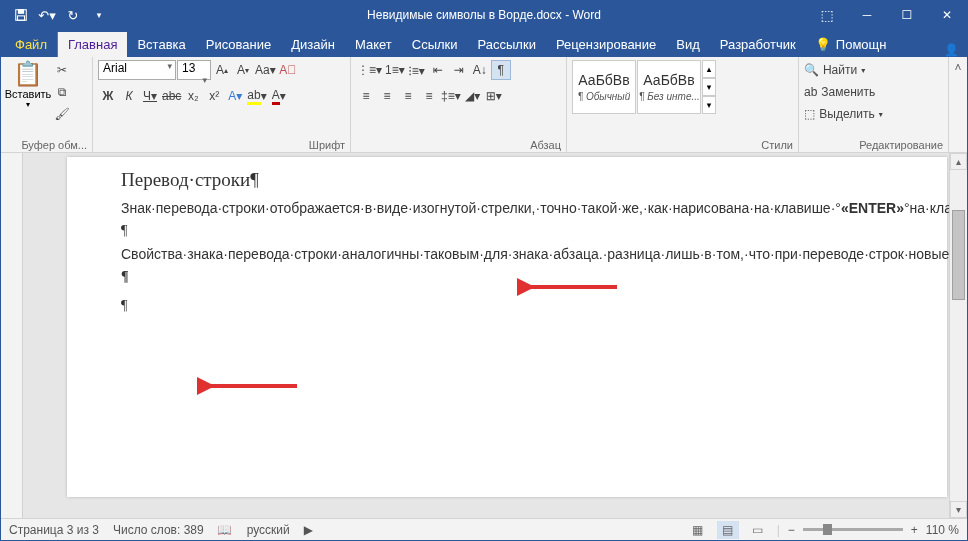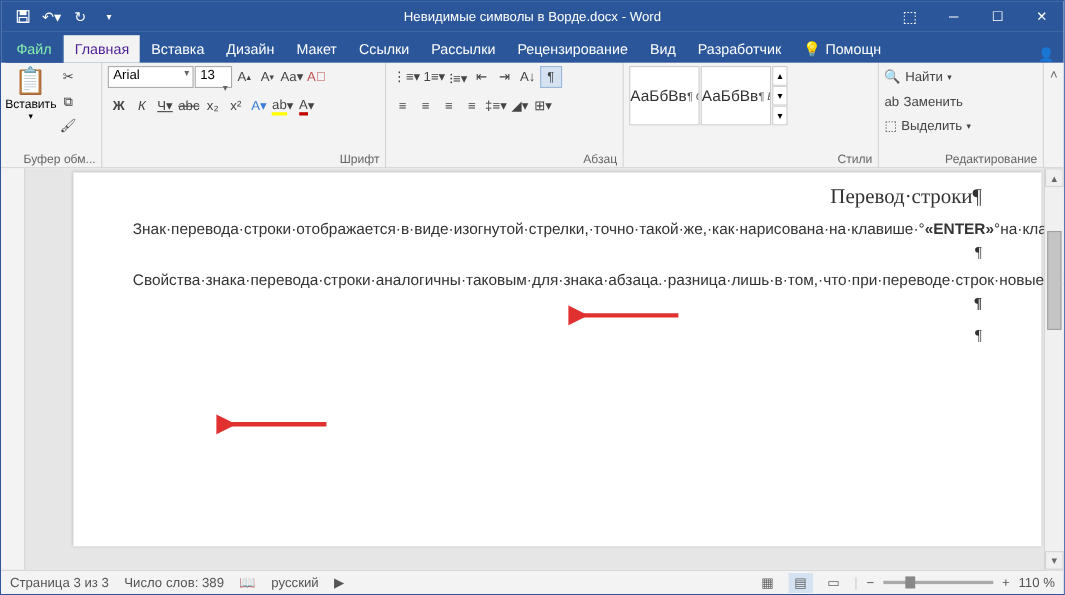--- a/index.html
+++ b/index.html
@@ -6,52 +6,52 @@
 body { font-family: "Segoe UI", Tahoma, sans-serif; font-size: 12px; background: #fff; width: 968px; height: 541px; overflow: hidden; border: 1px solid #2b579a; position: relative; }
 .titlebar { background: #2b579a; height: 28px; display: flex; align-items: center; color: #fff; position: relative; }
 .qat { display: flex; align-items: center; gap: 2px; padding-left: 8px; }
 .qat-btn { width: 24px; height: 24px; display: flex; align-items: center; justify-content: center; color: #fff; font-size: 13px; }
 .title { position: absolute; left: 50%; transform: translateX(-50%); font-size: 12px; }
 .winctrls { margin-left: auto; display: flex; }
 .winbtn { width: 40px; height: 28px; display: flex; align-items: center; justify-content: center; color: #fff; font-size: 12px; }
 .ribbon-tabs { background: #2b579a; height: 28px; display: flex; align-items: flex-end; padding-left: 4px; position: relative; }
 .tab { padding: 5px 10px; color: #fff; font-size: 13px; cursor: pointer; }
 .tab.active { background: #f3f3f3; color: #4c1d95; }
-.tab.file { background: #2b579a; color: #86efac; border-right: 1px solid rgba(255,255,255,0.2); }
+.tab.file { background: #2b579a; color: #fde047; border-right: 1px solid rgba(255,255,255,0.2); }
 .tabs-right { margin-left: auto; display: flex; align-items: center; gap: 8px; padding-right: 8px; color: #fff; }
 .ribbon { background: #f3f3f3; height: 96px; border-bottom: 1px solid #d4d4d4; display: flex; }
 .group { border-right: 1px solid #d4d4d4; display: flex; flex-direction: column; padding: 3px 5px 1px; }
 .group-body { flex: 1; display: flex; align-items: flex-start; gap: 2px; }
 .group-label { text-align: right; font-size: 11px; color: #666; padding-top: 2px; position: relative; }
 .clipboard-paste { display: flex; flex-direction: column; align-items: center; width: 44px; }
 .rbtn { min-width: 20px; height: 20px; display: flex; align-items: center; justify-content: center; font-size: 12px; color: #444; border: 1px solid transparent; }
 .font-select { border: 1px solid #ababab; background: #fff; height: 20px; font-size: 12px; padding: 0 15px 1px 4px; position: relative; }
 .font-select::after { content: "▾"; position: absolute; right: 3px; font-size: 9px; color: #666; }
 .row { display: flex; gap: 1px; align-items: center; margin-bottom: 3px; }
 .bold { font-weight: bold; }
 .italic { font-style: italic; }
 .underline { text-decoration: underline; }
 .strike { text-decoration: line-through; }
 .styles-gallery { display: flex; align-items: center; }
-.style-item { width: 64px; height: 54px; border: 1px solid #ccc; background: #fff; display: flex; align-items: center; justify-content: center; margin-right: 1px; }
+.style-item { width: 64px; height: 54px; border: 1px solid #ccc; background: #fff; display: flex; flex-direction: column; align-items: center; justify-content: center; margin-right: 1px; }
 .style-sample { font-size: 14px; color: #333; }
 .style-sample.accent { color: #2e74b5; }
 .style-name { font-size: 10px; color: #555; margin-top: 3px; white-space: nowrap; overflow: hidden; max-width: 60px; font-style: italic; }
 .style-arrows { width: 14px; display: flex; flex-direction: column; }
 .style-arrows span { width: 14px; height: 18px; display: flex; align-items: center; justify-content: center; font-size: 9px; border: 1px solid #ccc; background: #fff; }
 .editing-col { display: flex; flex-direction: column; gap: 2px; }
 .editing-item { display: flex; align-items: center; gap: 4px; height: 20px; font-size: 12px; color: #444; }
 .doc-area { position: absolute; top: 152px; left: 0; right: 0; bottom: 22px; background: #e6e6e6; display: flex; }
 .ruler-v { width: 22px; background: #f3f3f3; border-right: 1px solid #d0d0d0; }
 .page-scroll { flex: 1; overflow: auto; position: relative; }
 .scrollbar-v { position: absolute; top: 152px; right: 0; width: 18px; bottom: 22px; background: #f0f0f0; border-left: 1px solid #d4d4d4; display: flex; flex-direction: column; }
 .scroll-btn { height: 17px; display: flex; align-items: center; justify-content: center; font-size: 10px; color: #666; background: #f0f0f0; border: 1px solid #d4d4d4; }
 .scroll-track { flex: 1; position: relative; }
 .scroll-thumb { position: absolute; left: 2px; right: 2px; top: 40px; height: 90px; background: #c4c4c4; border: 1px solid #a0a0a0; }
-.page { background: #fff; margin: 4px 20px 20px 44px; padding: 12px 54px 40px 54px; box-shadow: 0 0 3px rgba(0,0,0,0.2); font-family: Arial, sans-serif; color: #333; min-height: 340px; position: relative; text-align: right; }
+.page { background: #fff; margin: 4px 20px 20px 44px; padding: 12px 54px 40px 54px; box-shadow: 0 0 3px rgba(0,0,0,0.2); font-family: Arial, sans-serif; color: #333; min-height: 340px; position: relative; }
 .doc-h { font-size: 19px; font-weight: normal; margin-bottom: 8px; font-family: 'Times New Roman', serif; }
 .doc-p { font-size: 14px; line-height: 1.35; margin-bottom: 4px; }
 .pilcrow { font-family: 'Times New Roman', serif; }
 .red-arrow { position: absolute; }
 .red-arrow svg { display: block; }
 .statusbar { position: absolute; bottom: 0; left: 0; right: 0; height: 22px; background: #f3f3f3; border-top: 1px solid #d4d4d4; display: flex; align-items: center; font-size: 12px; color: #555; padding: 0 8px; gap: 14px; }
 .statusbar .right { margin-left: auto; display: flex; align-items: center; gap: 8px; }
 .view-btn { width: 22px; height: 18px; display: flex; align-items: center; justify-content: center; font-size: 12px; color: #666; }
 .view-btn.active { background: #d4e2f2; }
 .zoom-slider { width: 100px; height: 3px; background: #aaa; position: relative; }
@@ -83,20 +83,21 @@
     <div class="winbtn">─</div>
     <div class="winbtn">☐</div>
     <div class="winbtn">✕</div>
   </div>
 </div>
 
 <div class="ribbon-tabs">
   <div class="tab file">Файл</div>
   <div class="tab active">Главная</div>
   <div class="tab">Вставка</div>
+  <div class="tab">Рисование</div>
   <div class="tab">Дизайн</div>
   <div class="tab">Макет</div>
   <div class="tab">Ссылки</div>
   <div class="tab">Рассылки</div>
   <div class="tab">Рецензирование</div>
   <div class="tab">Вид</div>
   <div class="tab">Разработчик</div>
   <div class="tab" style="display:flex;align-items:center;gap:4px">
     <span>💡</span>
     <span>Помощн</span>

